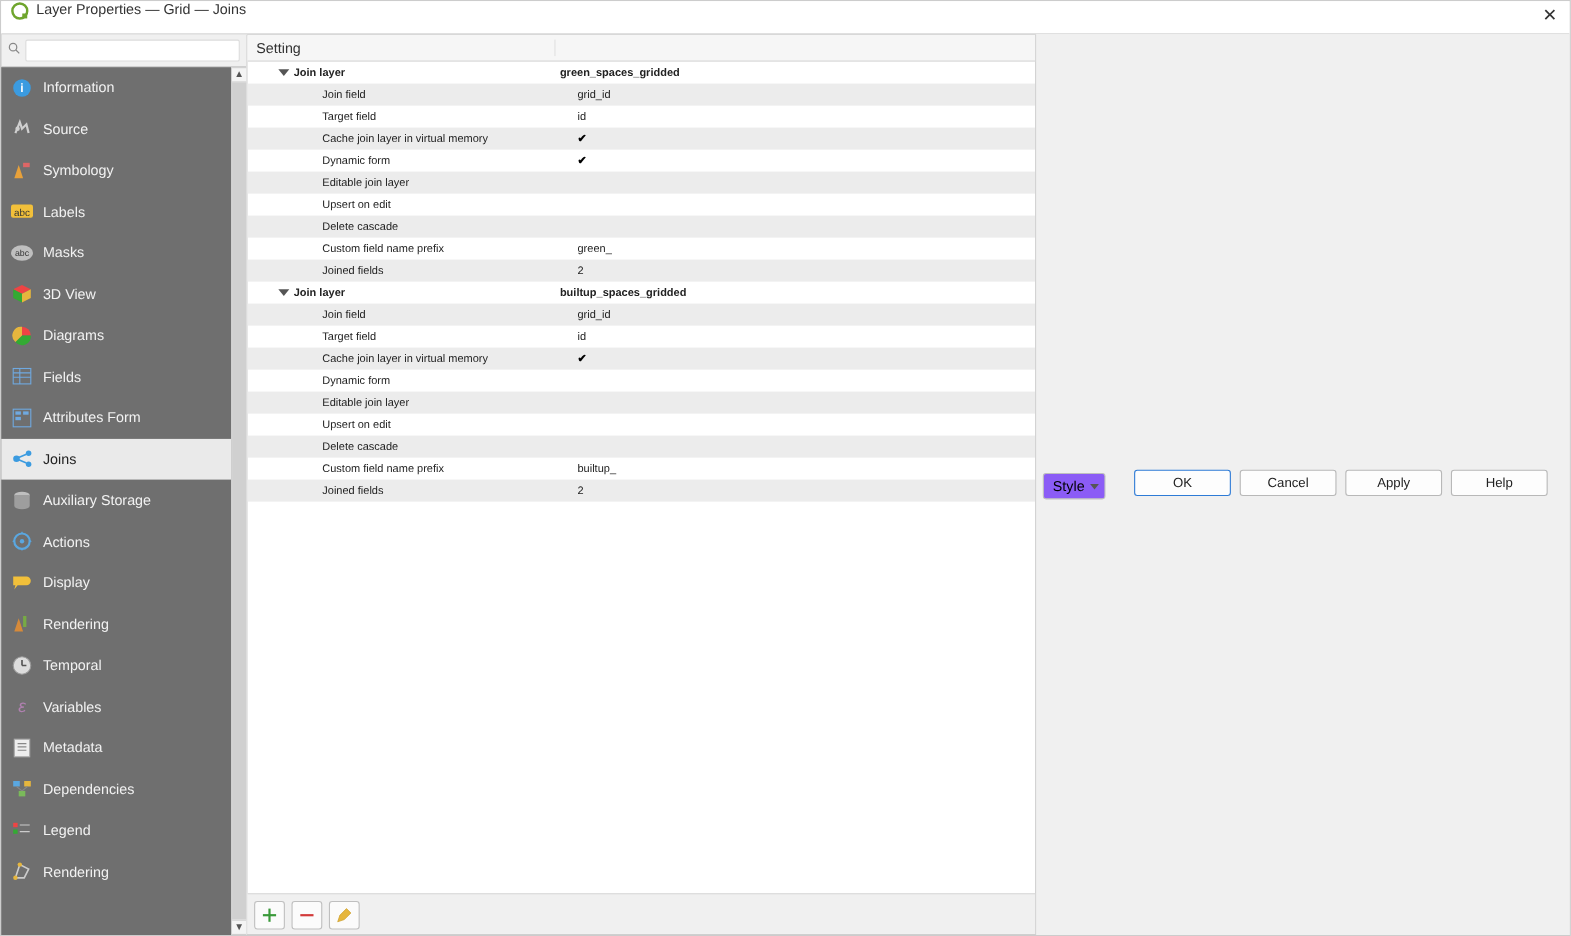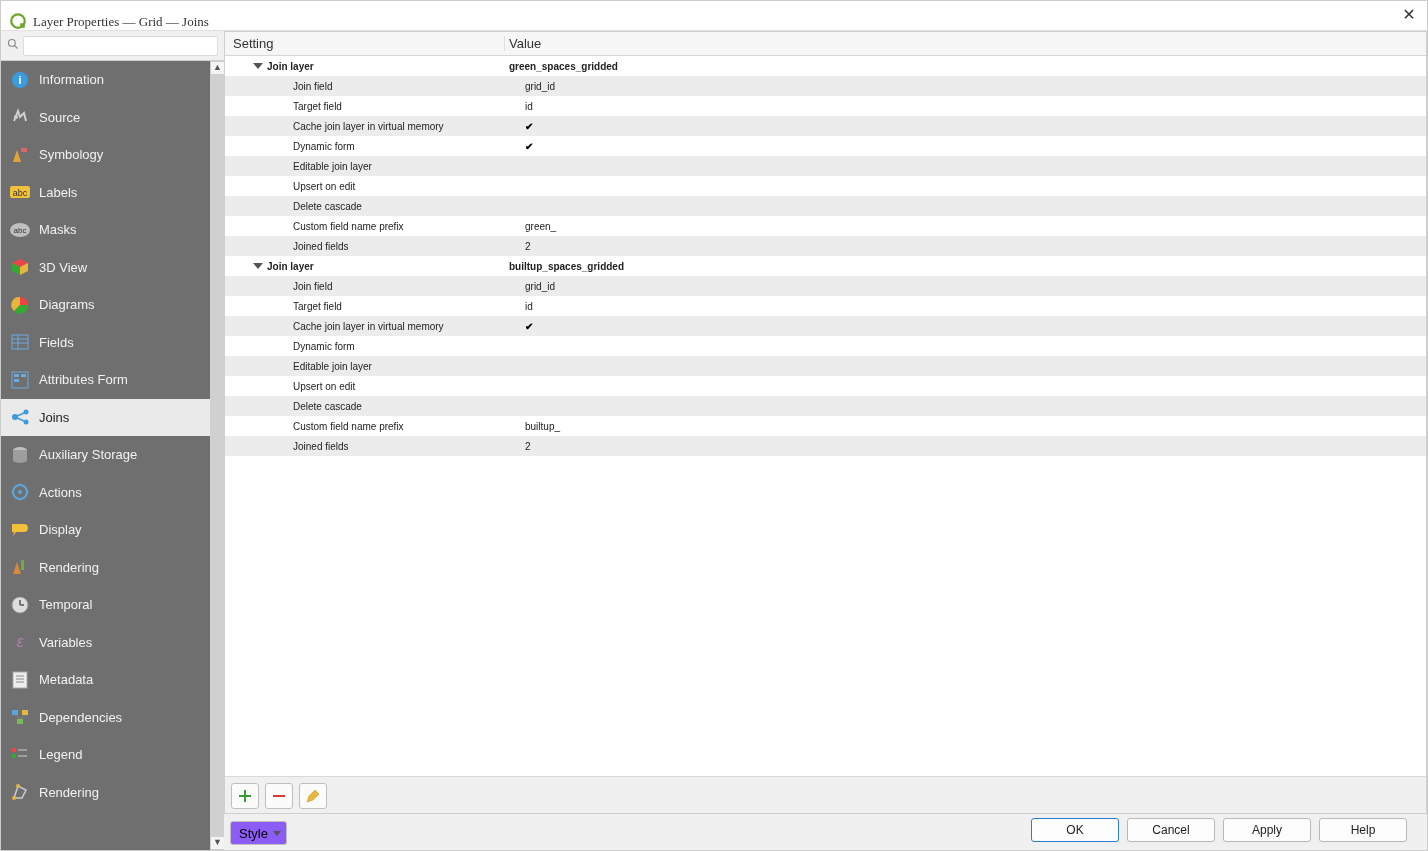--- a/index.html
+++ b/index.html
@@ -12,25 +12,24 @@
     overflow: hidden;
     display: flex;
     flex-direction: column;
     border: 1px solid #ccc;
   }
   
   .titlebar {
     height: 30px;
     background: #ffffff;
     display: flex;
-    align-items: flex-end;
+    align-items: flex-start;
     padding: 0 8px;
     border-bottom: 1px solid #e0e0e0;
     position: relative;
-    font-family: Liberation Serif, serif;
   }
   .titlebar .q-icon {
     width: 18px; height: 18px;
     margin-right: 6px;
   }
   .titlebar .title { color: #333; }
   .titlebar .close {
     position: absolute; right: 8px; top: 4px;
     width: 20px; height: 20px;
     font-size: 16px; line-height: 20px;
@@ -113,21 +112,21 @@
   }
   .nav-item.selected {
     background: #eaeaea;
     color: #222;
   }
 
   
   .right {
     flex: 1;
     display: flex;
-    flex-direction: column;
+    flex-direction: row;
     background: #f0f0f0;
     min-width: 0;
   }
   .tree-wrap {
     flex: 1;
     background: #fff;
     margin: 0;
     border: 1px solid #cfcfcf;
     display: flex;
     flex-direction: column;
@@ -200,21 +199,21 @@
   
   .dialog-buttons {
     display:flex; gap:8px; justify-content:flex-end;
     padding:4px 10px 8px 10px;
   }
   .dbtn {
     min-width:88px; height:24px;
     border:1px solid #b8b8b8; background:#fdfdfd; border-radius:3px;
     font-size:12px; color:#222; cursor:pointer;
   }
-  .dbtn.primary { border-color:#2e7bd6; }
+  .dbtn.primary { border-color:#2e7bd6;margin-left:16px; }
 
   
 </style>
 </head>
 <body>
 
 <div class="titlebar">
   <svg class="q-icon" viewBox="0 0 24 24">
     <circle cx="12" cy="12" r="9" fill="none" stroke="#6fa52d" stroke-width="3"></circle>
     <rect x="15" y="15" width="6" height="6" fill="#6fa52d"></rect>
@@ -440,21 +439,20 @@
         <div class="thumb"></div>
         <div class="sbtn">▼</div>
       </div>
     </div>
   </div>
 
   <div class="right">
     <div class="tree-wrap">
       <div class="tree-header">
         <div class="col-setting">Setting</div>
-        <div class="col-value">Value</div>
       </div>
       <div class="tree-body" id="tree-body">
           <div class="trow header-row">
             <div class="s indent1">
               <span class="arrow"></span>
               <span>Join layer</span>
             </div>
             <div class="v"><span>green_spaces_gridded</span></div>
           </div>
           <div class="trow striped">

